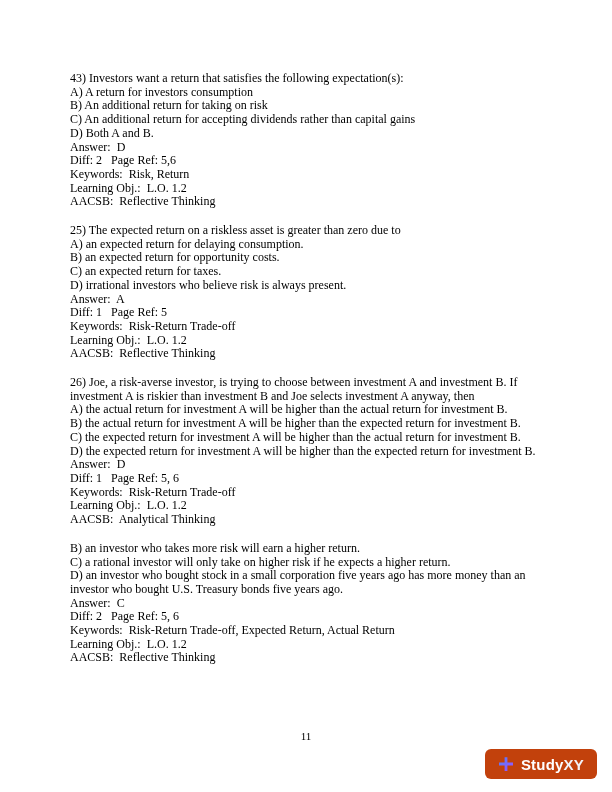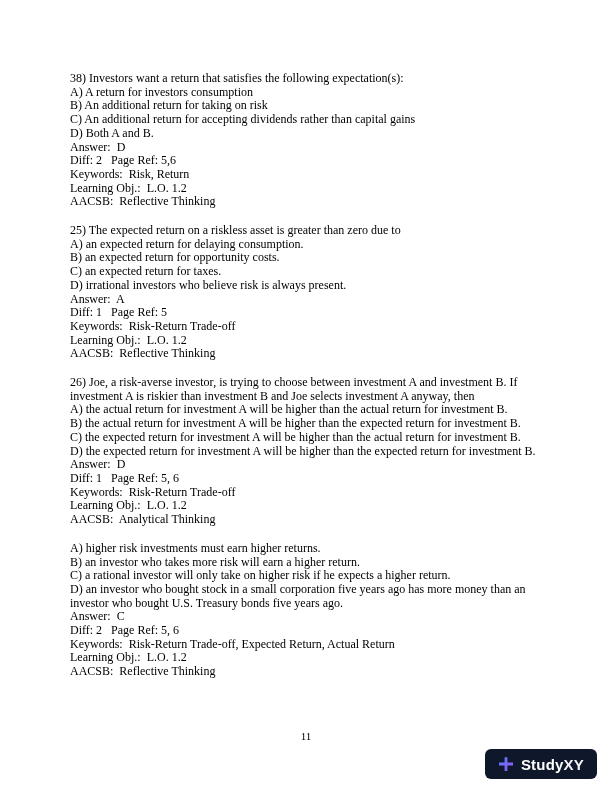--- a/index.html
+++ b/index.html
@@ -41,21 +41,21 @@
   }
   .brand-badge {
     position: absolute;
     right: 15px;
     top: 749px;
     height: 30px;
     display: flex;
     align-items: center;
     gap: 7px;
     padding: 0 13px;
-    background: #0f172a;
+    background: #c2410c;
     border-radius: 6px;
     box-sizing: border-box;
   }
   .brand-text {
     font-family: "Liberation Sans", sans-serif;
     font-size: 15px;
     font-weight: bold;
     color: #ffffff;
     letter-spacing: 0.2px;
   }
@@ -68,21 +68,21 @@
     height: 16px;
   }
 </style>
 </head>
 <body>
 
 <div class="page">
   <div class="content">
 
     <div class="question">
-      <div class="line">38) Investors want a return that satisfies the following expectation(s):</div>
+      <div class="line">43) Investors want a return that satisfies the following expectation(s):</div>
       <div class="line">A) A return for investors consumption</div>
       <div class="line">B) An additional return for taking on risk</div>
       <div class="line">C) An additional return for accepting dividends rather than capital gains</div>
       <div class="line">D) Both A and B.</div>
       <div class="line">Answer:  D</div>
       <div class="line">Diff: 2   Page Ref: 5,6</div>
       <div class="line">Keywords:  Risk, Return</div>
       <div class="line">Learning Obj.:  L.O. 1.2</div>
       <div class="line">AACSB:  Reflective Thinking</div>
     </div>
@@ -108,21 +108,20 @@
       <div class="line">C) the expected return for investment A will be higher than the actual return for investment B.</div>
       <div class="line">D) the expected return for investment A will be higher than the expected return for investment B.</div>
       <div class="line">Answer:  D</div>
       <div class="line">Diff: 1   Page Ref: 5, 6</div>
       <div class="line">Keywords:  Risk-Return Trade-off</div>
       <div class="line">Learning Obj.:  L.O. 1.2</div>
       <div class="line">AACSB:  Analytical Thinking</div>
     </div>
 
     <div class="question">
-      <div class="line">A) higher risk investments must earn higher returns.</div>
       <div class="line">B) an investor who takes more risk will earn a higher return.</div>
       <div class="line">C) a rational investor will only take on higher risk if he expects a higher return.</div>
       <div class="line">D) an investor who bought stock in a small corporation five years ago has more money than an</div>
       <div class="line">investor who bought U.S. Treasury bonds five years ago.</div>
       <div class="line">Answer:  C</div>
       <div class="line">Diff: 2   Page Ref: 5, 6</div>
       <div class="line">Keywords:  Risk-Return Trade-off, Expected Return, Actual Return</div>
       <div class="line">Learning Obj.:  L.O. 1.2</div>
       <div class="line">AACSB:  Reflective Thinking</div>
     </div>

